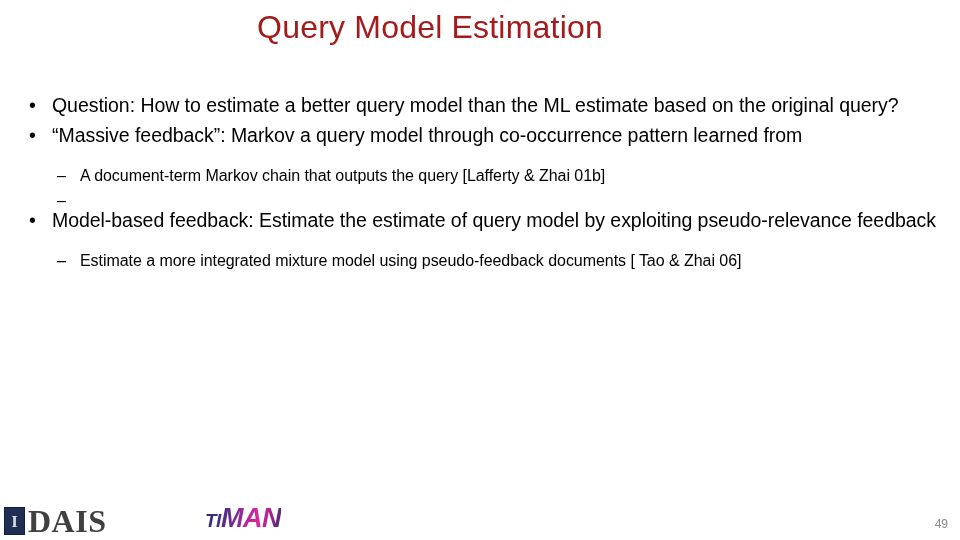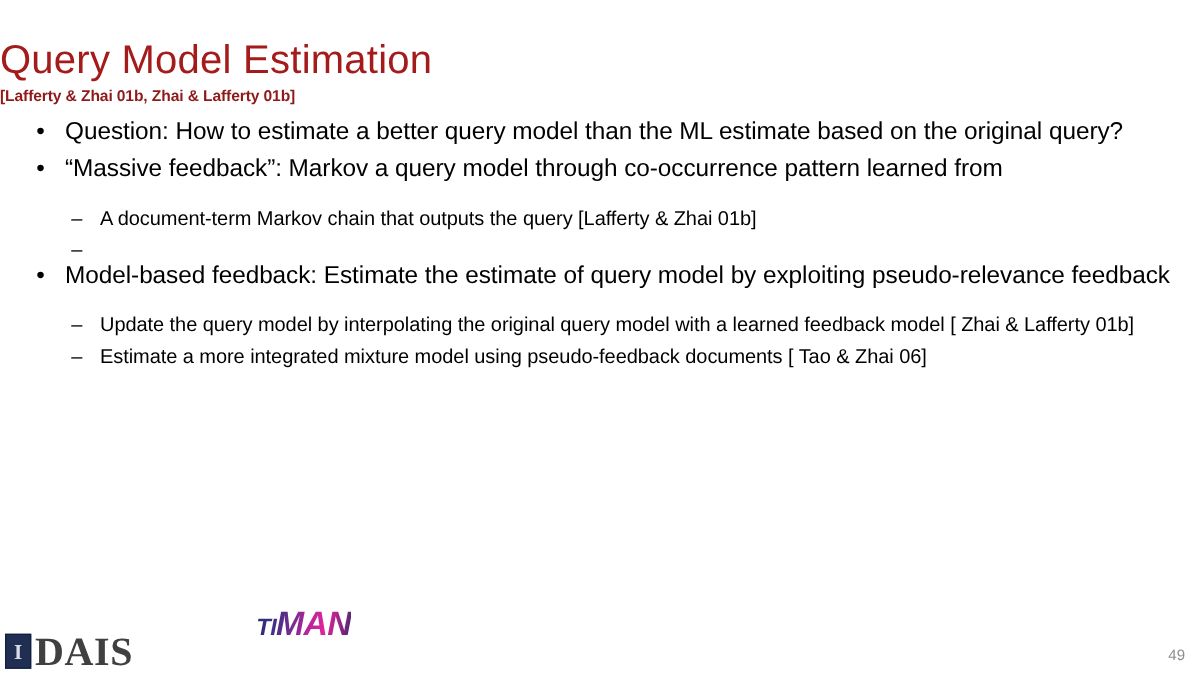--- a/index.html
+++ b/index.html
@@ -21,22 +21,21 @@
     height: 540px;
     background: #ffffff;
   }
 
   
   .title-block {
     position: absolute;
     left: 0;
     top: 8px;
     width: 860px;
-    text-align: left;
-    margin-top: 20px;
+    text-align: center;
   }
   .slide-title {
     font-size: 32px;
     line-height: 38px;
     color: #A41B1B;
     font-weight: 400;
     letter-spacing: 0.2px;
     white-space: nowrap;
   }
   .slide-subtitle {
@@ -152,21 +151,21 @@
     font-size: 3.6px;
     line-height: 4.4px;
     color: #6b5a62;
     white-space: nowrap;
     margin-left: 86px;
   }
 
   .timan-logo {
     position: absolute;
     left: 205px;
-    bottom: 24px;
+    bottom: 6px;
     font-size: 25px;
     line-height: 26px;
     font-weight: bold;
     font-style: italic;
     letter-spacing: -0.5px;
     background-image: linear-gradient(100deg,
         #2b2b6e 0%, #3a2f84 18%, #6d2d8e 36%,
         #b3269a 54%, #e0259b 70%, #8f2585 86%, #3c2a6d 100%);
     -webkit-background-clip: text;
     background-clip: text;
@@ -187,21 +186,20 @@
     color: #8c8c8c;
   }
 </style>
 </head>
 <body>
 
 <div class="slide">
 
   <div class="title-block">
     <div class="slide-title">Query Model Estimation</div>
-    <div class="slide-subtitle">[Lafferty &amp; Zhai 01b, Zhai &amp; Lafferty 01b]</div>
   </div>
 
   <div class="body">
 
     <div class="lvl1">
       <span class="bullet">•</span>
       <span>Question: How to estimate a better query model than the ML estimate based on the original query?</span>
     </div>
 
     <div class="lvl1">
@@ -218,21 +216,20 @@
       <span class="dash">–</span>
     </div>
 
     <div class="lvl1 gap-group-lg">
       <span class="bullet">•</span>
       <span>Model-based feedback: Estimate the estimate of query model by exploiting pseudo-relevance feedback</span>
     </div>
 
     <div class="lvl2 gap-group">
       <span class="dash">–</span>
-      <span>Update the query model by interpolating the original query model with a learned feedback model [ Zhai &amp; Lafferty 01b]</span>
     </div>
 
     <div class="lvl2">
       <span class="dash">–</span>
       <span>Estimate a more integrated mixture model using pseudo-feedback documents  [ Tao &amp; Zhai 06]</span>
     </div>
 
   </div>
 
   <div class="footer">

